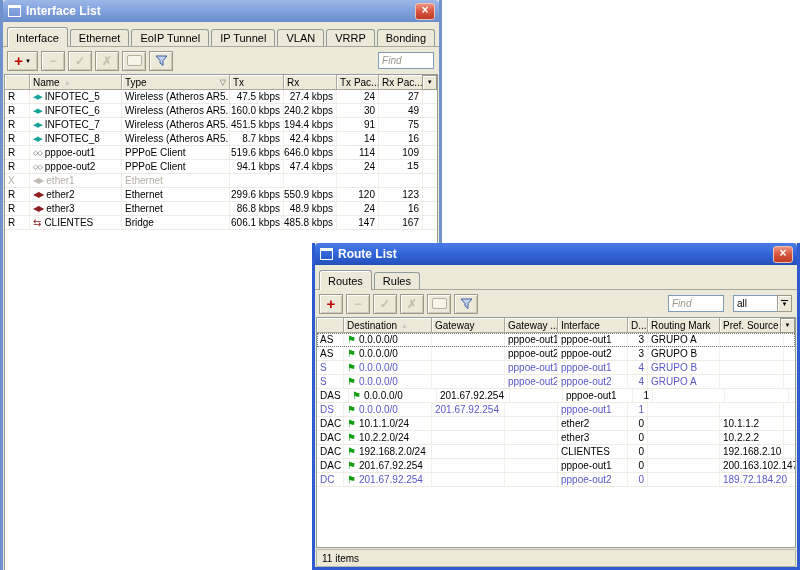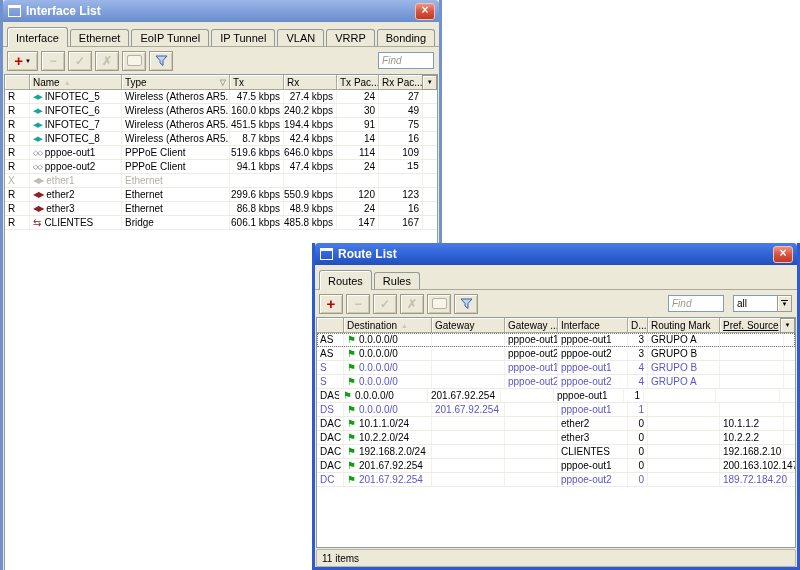--- a/index.html
+++ b/index.html
@@ -338,21 +338,21 @@
         </div>
         <div class="th" style="width: 70px;">
           <span>Interface</span>
         </div>
         <div class="th" style="width: 20px;">
           <span>D...</span>
         </div>
         <div class="th" style="width: 72px;">
           <span>Routing Mark</span>
         </div>
-        <div class="th" style="width: 64px; text-decoration: underline;">
+        <div class="th" style="width: 64px;">
           <span>Pref. Source</span>
         </div>
         <div class="th filler"></div>
       </div>
     <div id="route-body">
         <div class="trow normal focused">
           <div class="td" style="width: 27px;">AS</div>
           <div class="td" style="width: 88px;">
             <span class="flag-icon">⚑</span>
             <span>0.0.0.0/0</span>
@@ -401,21 +401,21 @@
           </div>
           <div class="td" style="width: 73px;"></div>
           <div class="td" style="width: 53px;">pppoe-out2</div>
           <div class="td" style="width: 70px;">pppoe-out2</div>
           <div class="td num" style="width: 20px;">4</div>
           <div class="td" style="width: 72px;">GRUPO A</div>
           <div class="td last-col" style="width: 64px;"></div>
           <div class="td filler"></div>
         </div>
         <div class="trow normal">
-          <div class="td" style="width: 23px;">DAS</div>
+          <div class="td" style="width: 32px;">DAS</div>
           <div class="td" style="width: 88px;">
             <span class="flag-icon">⚑</span>
             <span>0.0.0.0/0</span>
           </div>
           <div class="td" style="width: 73px;">201.67.92.254</div>
           <div class="td" style="width: 53px;"></div>
           <div class="td" style="width: 70px;">pppoe-out1</div>
           <div class="td num" style="width: 20px;">1</div>
           <div class="td" style="width: 72px;"></div>
           <div class="td last-col" style="width: 64px;"></div>

